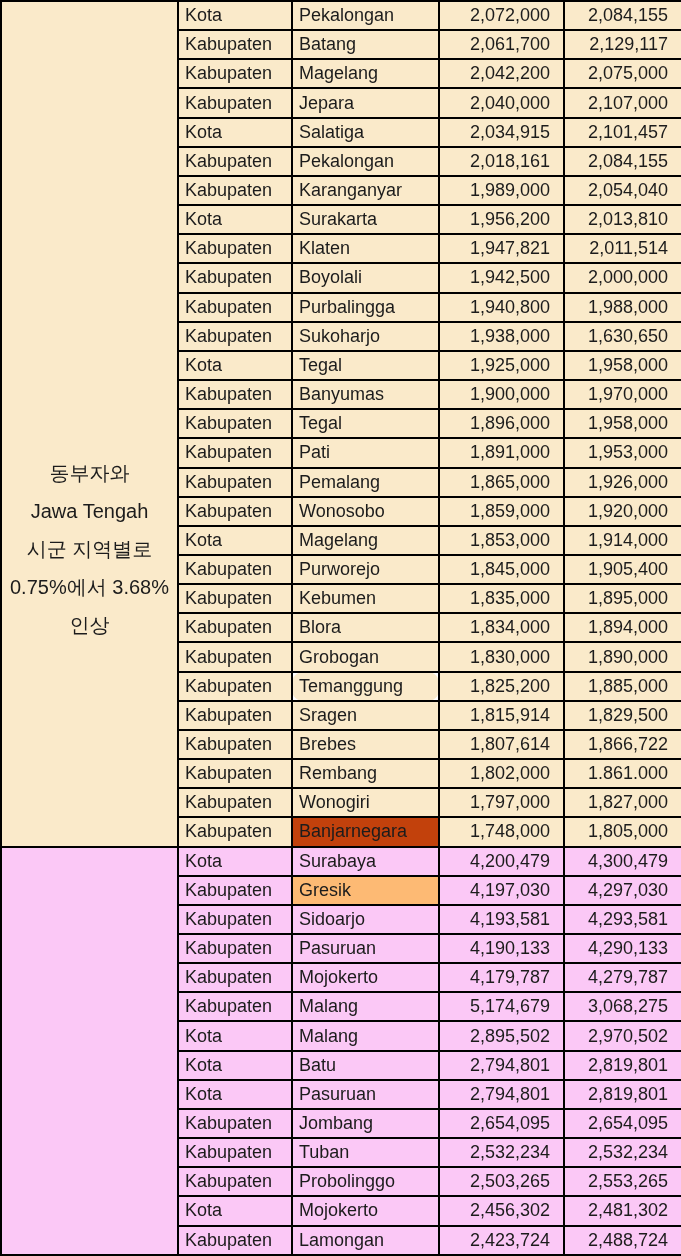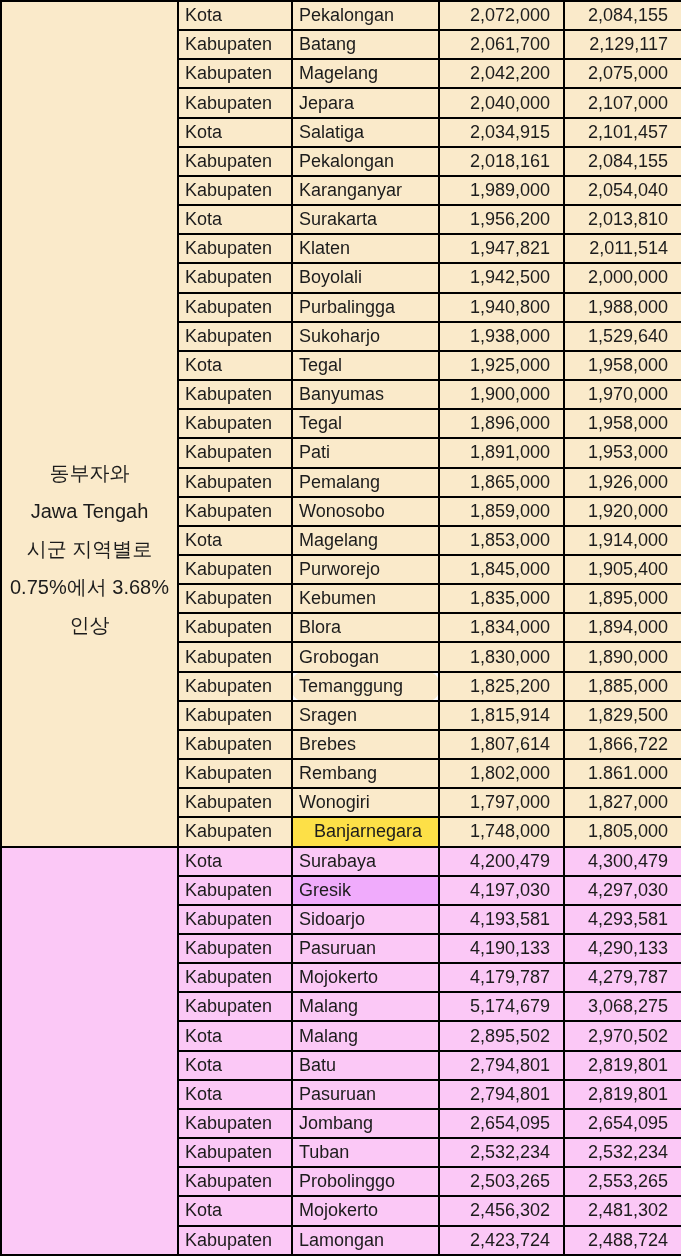--- a/index.html
+++ b/index.html
@@ -103,21 +103,21 @@
       <tr>
         <td class="c-type d" style="background: rgb(250, 234, 202);">Kabupaten</td>
         <td class="c-name d" style="background: rgb(250, 234, 202);">Purbalingga</td>
         <td class="c-val1 d" style="background: rgb(250, 234, 202);">1,940,800</td>
         <td class="c-val2 d" style="background: rgb(250, 234, 202);">1,988,000</td>
       </tr>
       <tr>
         <td class="c-type d" style="background: rgb(250, 234, 202);">Kabupaten</td>
         <td class="c-name d" style="background: rgb(250, 234, 202);">Sukoharjo</td>
         <td class="c-val1 d" style="background: rgb(250, 234, 202);">1,938,000</td>
-        <td class="c-val2 d" style="background: rgb(250, 234, 202);">1,529,640</td>
+        <td class="c-val2 d" style="background: rgb(250, 234, 202);">1,630,650</td>
       </tr>
       <tr>
         <td class="c-type d" style="background: rgb(250, 234, 202);">Kota</td>
         <td class="c-name d" style="background: rgb(250, 234, 202);">Tegal</td>
         <td class="c-val1 d" style="background: rgb(250, 234, 202);">1,925,000</td>
         <td class="c-val2 d" style="background: rgb(250, 234, 202);">1,958,000</td>
       </tr>
       <tr>
         <td class="c-type d" style="background: rgb(250, 234, 202);">Kabupaten</td>
         <td class="c-name d" style="background: rgb(250, 234, 202);">Banyumas</td>
@@ -203,36 +203,36 @@
         <td class="c-val2 d" style="background: rgb(250, 234, 202);">1.861.000</td>
       </tr>
       <tr>
         <td class="c-type d" style="background: rgb(250, 234, 202);">Kabupaten</td>
         <td class="c-name d" style="background: rgb(250, 234, 202);">Wonogiri</td>
         <td class="c-val1 d" style="background: rgb(250, 234, 202);">1,797,000</td>
         <td class="c-val2 d" style="background: rgb(250, 234, 202);">1,827,000</td>
       </tr>
       <tr>
         <td class="c-type d" style="background: rgb(250, 234, 202);">Kabupaten</td>
-        <td class="c-name d" style="background: #fde047; text-align: center;">Banjarnegara</td>
+        <td class="c-name d" style="background: #c2410c;">Banjarnegara</td>
         <td class="c-val1 d" style="background: rgb(250, 234, 202);">1,748,000</td>
         <td class="c-val2 d" style="background: rgb(250, 234, 202);">1,805,000</td>
       </tr>
       <tr class="sec-start">
         <td rowspan="14" class="note-cell secidx-1" style="background: rgb(251, 200, 246);">
           <div class="note-wrap"></div>
         </td>
         <td class="c-type d" style="background: rgb(251, 200, 246);">Kota</td>
         <td class="c-name d" style="background: rgb(251, 200, 246);">Surabaya</td>
         <td class="c-val1 d" style="background: rgb(251, 200, 246);">4,200,479</td>
         <td class="c-val2 d" style="background: rgb(251, 200, 246);">4,300,479</td>
       </tr>
       <tr>
         <td class="c-type d" style="background: rgb(251, 200, 246);">Kabupaten</td>
-        <td class="c-name d" style="background: #f0abfc;">Gresik</td>
+        <td class="c-name d" style="background: #fdba74;">Gresik</td>
         <td class="c-val1 d" style="background: rgb(251, 200, 246);">4,197,030</td>
         <td class="c-val2 d" style="background: rgb(251, 200, 246);">4,297,030</td>
       </tr>
       <tr>
         <td class="c-type d" style="background: rgb(251, 200, 246);">Kabupaten</td>
         <td class="c-name d" style="background: rgb(251, 200, 246);">Sidoarjo</td>
         <td class="c-val1 d" style="background: rgb(251, 200, 246);">4,193,581</td>
         <td class="c-val2 d" style="background: rgb(251, 200, 246);">4,293,581</td>
       </tr>
       <tr>

